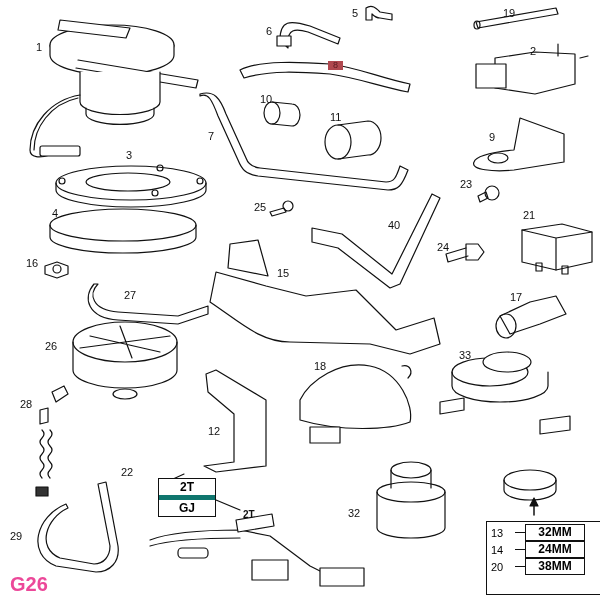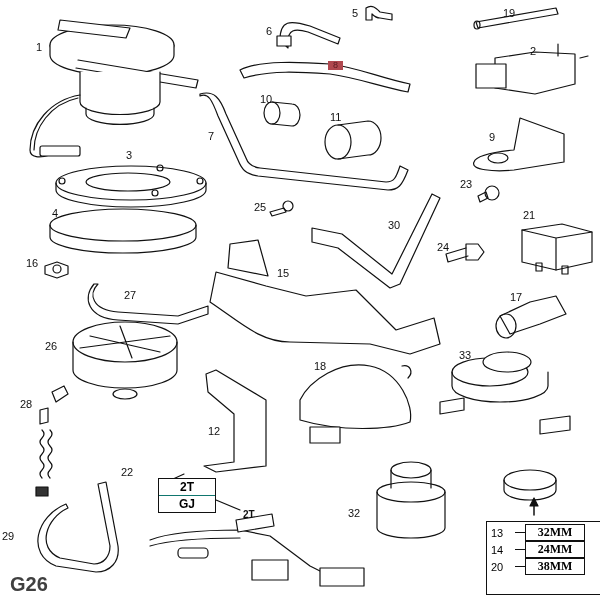--- a/index.html
+++ b/index.html
@@ -1,29 +1,29 @@
 <!DOCTYPE html>
 <html><head>
 <meta charset="utf-8">
 <style>
   html,body{margin:0;padding:0;background:#fff;}
   #canvas{position:relative;width:600px;height:600px;background:#fff;overflow:hidden;font-family:"Liberation Sans",sans-serif;}
   svg#art{position:absolute;left:0;top:0;}
   .lbl{position:absolute;font-size:11px;color:#111;line-height:1;white-space:nowrap;}
   .hl{background:#b0484f;color:#5a1a20;padding:0 5px;font-size:9px;}
-  .code{font-size:20px;font-weight:bold;color:#404040;}
+  .code{font-size:20px;font-weight:bold;color:#ec4899;}
   .box{position:absolute;border:1px solid #111;background:#fff;}
   .box22{left:158px;top:478px;width:56px;}
   .box22 div{height:16px;font-weight:bold;font-size:12px;text-align:center;line-height:16px;}
-  .box22 div+div{border-top:1px solid #0f766e;}
+  .box22 div+div{border-top:5px solid #0f766e;}
   .sizebox{left:486px;top:521px;width:100px;height:72px;padding-left:44px;}
   .srow{position:absolute;left:0;width:100%;height:16px;}
   .snum{position:absolute;left:4px;font-size:11px;top:3px;}
   .sdash{position:absolute;left:28px;top:8px;width:10px;border-top:1px solid #111;}
-  .sval{position:absolute;left:38px;width:58px;height:15px;border:1px solid #111;font-weight:bold;font-size:12px;text-align:center;line-height:15px;font-family:Liberation Serif, serif;}
+  .sval{position:absolute;left:38px;width:58px;height:15px;border:1px solid #111;font-weight:bold;font-size:12px;text-align:center;line-height:15px;}
 </style>
 </head>
 <body>
 
 <div id="canvas">
 <svg id="art" width="600" height="600" viewBox="0 0 600 600" fill="none" stroke="#111" stroke-width="1.2" stroke-linejoin="round" stroke-linecap="round">
 
   <g>
     <ellipse cx="112" cy="45" rx="62" ry="20" fill="#fff"></ellipse>
     <path d="M50 45 v10 a62 20 0 0 0 124 0 v-10" fill="#fff"></path>
@@ -204,30 +204,30 @@
 <span class="lbl hl" style="left: 328px; top: 61px; background: rgb(176, 72, 79);">8</span>
 <span class="lbl" style="left:489px;top:132px">9</span>
 <span class="lbl" style="left:260px;top:94px">10</span>
 <span class="lbl" style="left:330px;top:112px">11</span>
 <span class="lbl" style="left:208px;top:426px">12</span>
 <span class="lbl" style="left:277px;top:268px">15</span>
 <span class="lbl" style="left:26px;top:258px">16</span>
 <span class="lbl" style="left:510px;top:292px">17</span>
 <span class="lbl" style="left:314px;top:361px">18</span>
 <span class="lbl" style="left:503px;top:8px">19</span>
-<span class="lbl" style="left:388px;top:220px">30</span>
+<span class="lbl" style="left:388px;top:220px">40</span>
 <span class="lbl" style="left:523px;top:210px">21</span>
 <span class="lbl" style="left:121px;top:467px">22</span>
 <span class="lbl" style="left:460px;top:179px">23</span>
 <span class="lbl" style="left:437px;top:242px">24</span>
 <span class="lbl" style="left:254px;top:202px">25</span>
 <span class="lbl" style="left:45px;top:341px">26</span>
 <span class="lbl" style="left:124px;top:290px">27</span>
 <span class="lbl" style="left:20px;top:399px">28</span>
-<span class="lbl" style="left:2px;top:531px">29</span>
+<span class="lbl" style="left:10px;top:531px">29</span>
 <span class="lbl" style="left:348px;top:508px">32</span>
 <span class="lbl" style="left:459px;top:350px">33</span>
 
 <div class="box box22">
   <div>2T</div>
   <div>GJ</div>
 </div>
 <span class="lbl" style="left:243px;top:510px;font-weight:bold;font-size:10px">2T</span>
 
 <div class="box sizebox">

